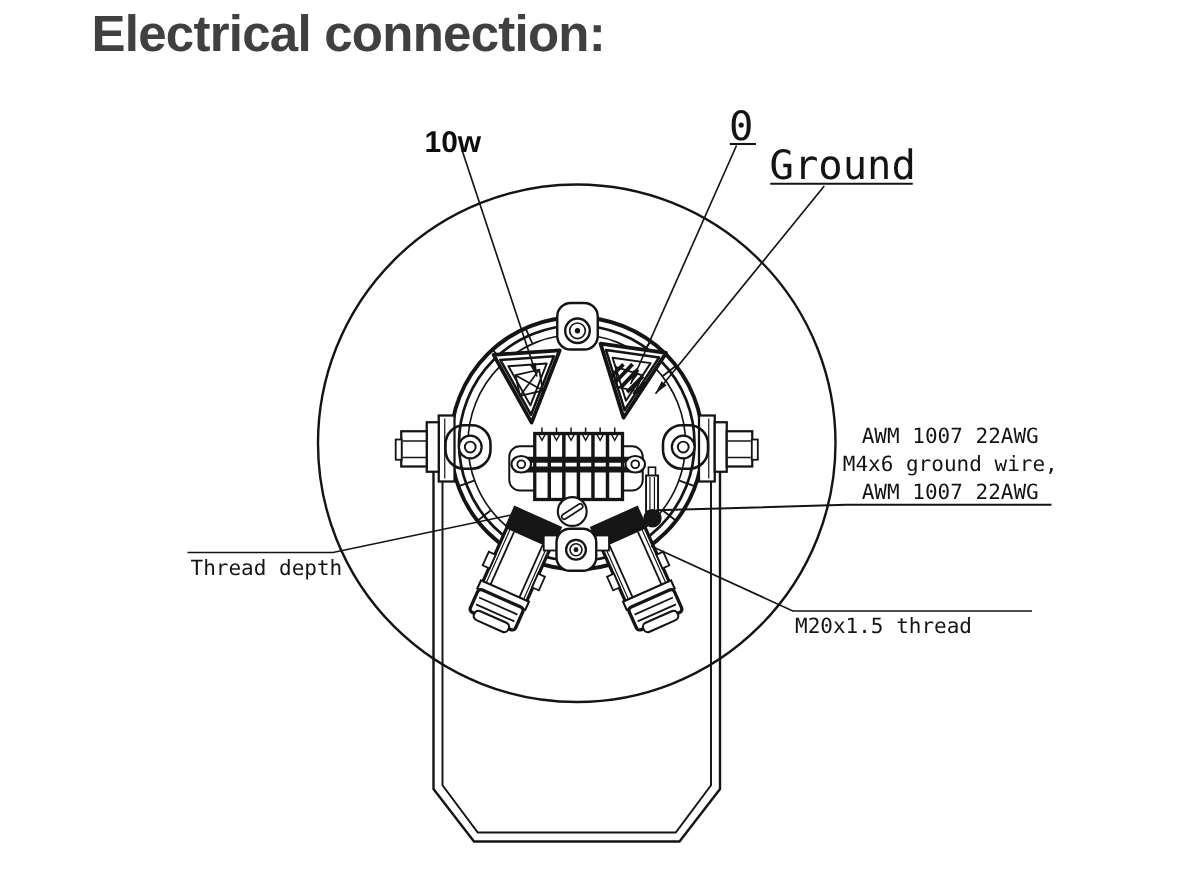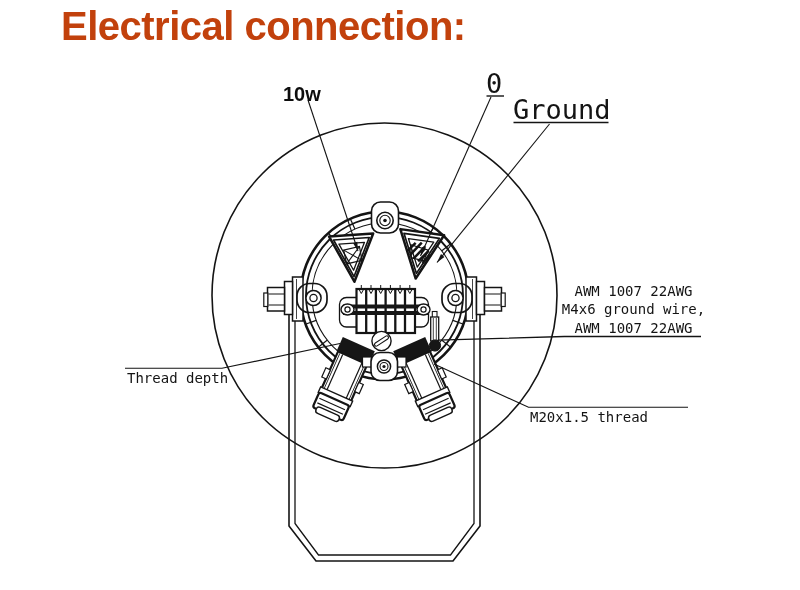--- a/index.html
+++ b/index.html
@@ -1,19 +1,19 @@
 <!DOCTYPE html>
 <html><head>
 <meta charset="utf-8">
 <style>
   html,body{margin:0;padding:0;background:#fff;}
   .page{position:relative;width:800px;height:590px;background:#ffffff;overflow:hidden;
         font-family:"Liberation Sans", sans-serif;}
-  .page-title{position:absolute;left:61px;top:4px;margin:0;font-size:40px;font-weight:700;
-        letter-spacing:-0.5px;color:#c2410c;font-family:"Liberation Sans", sans-serif;}
+  .page-title{position:absolute;left:61px;top:4px;margin:0;font-size:34px;font-weight:700;
+        letter-spacing:-0.5px;color:#404040;font-family:"Liberation Sans", sans-serif;}
   svg{position:absolute;left:0;top:0;}
   .cad{font-family:"DejaVu Sans Mono", monospace;font-size:14px;fill:#141414;}
   .cad-lg{font-family:"DejaVu Sans Mono", monospace;font-size:27px;fill:#141414;}
   .sans-b{font-family:"Liberation Sans", sans-serif;font-weight:700;font-size:20px;fill:#0d0d0d;}
 </style>
 </head>
 <body>
 
 <div class="page">
   <h1 class="page-title">Electrical connection:</h1>

